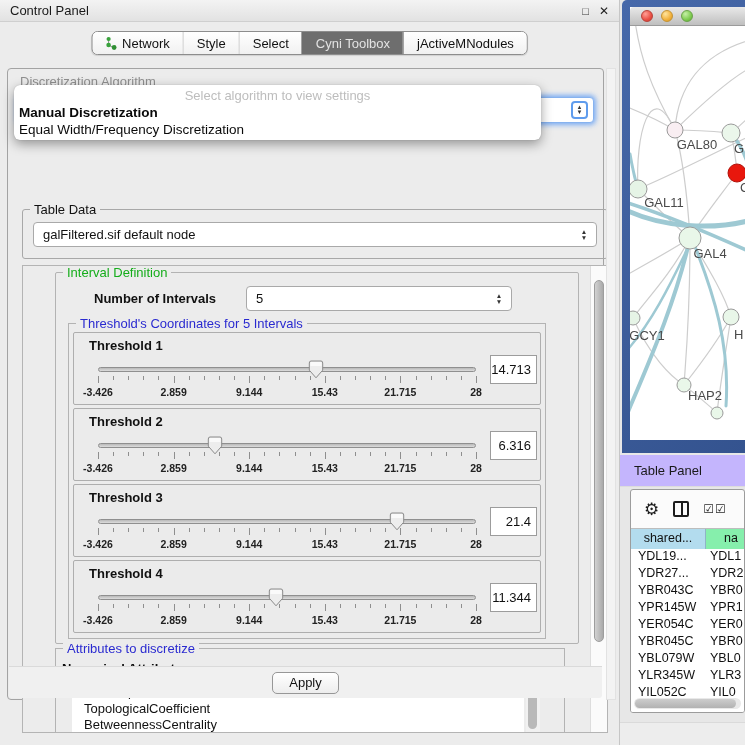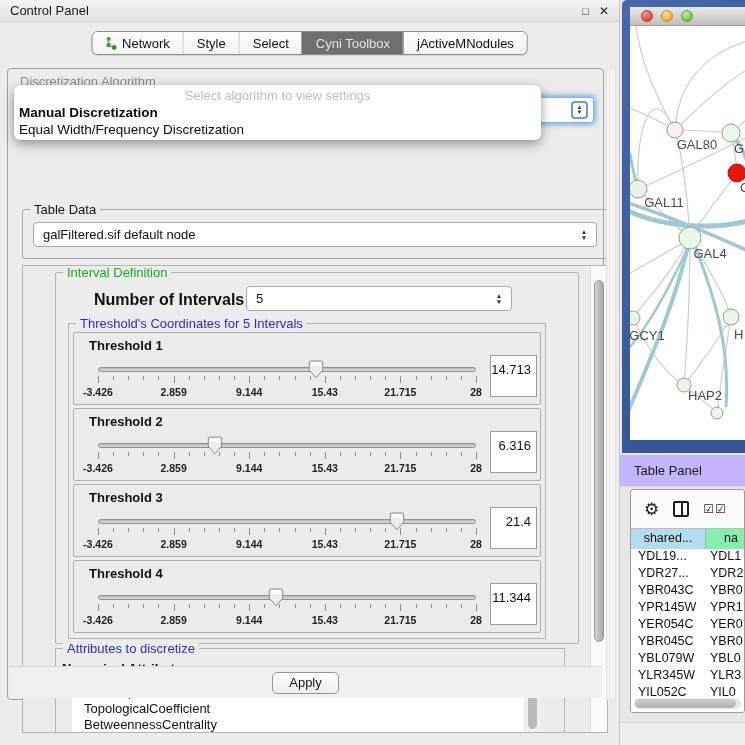--- a/index.html
+++ b/index.html
@@ -56,38 +56,38 @@
     background:#fbfbfb; border-left:1px solid #ddd; }
   .vscroll .vthumb { position:absolute; left:3px; top:14px; width:10px; height:362px;
     background:linear-gradient(90deg,#d2d2d2,#a9a9a9); border:1px solid #9d9d9d; border-radius:6px; }
   .panel-scroll-track { position:absolute; left:606px; top:68px; width:10px; height:632px;
     background:#f3f3f3; border:1px solid #e2e2e2; }
 
   .interval-group { position:absolute; left:32px; top:6px; width:524px; height:372px;
     border:1px solid #b3b3b3; border-radius:2px; }
   .tag-green { color:#15ad1b; }
   .tag-blue { color:#2a2ad0; }
-  .noi-label { position:absolute; left:38px; top:18px; font-size:16px; font-weight:bold; color:#111;text-align:right; }
+  .noi-label { position:absolute; left:38px; top:18px; font-size:13px; font-weight:bold; color:#111;text-align:right; }
   .noi-combo { left:190px; top:13px; width:266px; height:25px; }
 
   .thr-group { position:absolute; left:12px; top:50px; width:478px; height:316px;
     border:1px solid #b3b3b3; }
   .thr-box { position:absolute; left:4px; width:468px; height:73px;
     border:1px solid #aeaeae; background:#ebebeb; border-radius:2px; }
   .thr-title { position:absolute; left:9px; top:5px; font-size:13px; font-weight:bold; color:#111;margin-left:6px; }
   .thr-slider { position:absolute; left:20px; top:26px; width:400px; height:46px; }
   .thr-track { position:absolute; left:4px; top:8px; width:378px; height:5px;
     background:linear-gradient(#b9b9b9,#dcdcdc); border:1px solid #8f8f8f; border-radius:3px; }
   .tick { position:absolute; width:1px; background:#8e8e8e; top:17px; }
   .tick.major { height:7px; }
   .tick.minor { height:4px; }
   .tick-label { position:absolute; top:27px; transform:translateX(-50%);
     font-size:10.5px; font-weight:bold; color:#222; white-space:nowrap; }
   .thr-thumb { position:absolute; top:1px; width:16px; height:19px; }
-  .thr-value { position:absolute; left:416px; top:22px; width:47px; height:42px;
+  .thr-value { position:absolute; left:416px; top:22px; width:47px; height:29px;
     background:#fff; border:1px solid #9c9c9c; font-size:13px; color:#111;
     text-align:right; line-height:27px; padding-right:5px; }
 
   .attr-group { position:absolute; left:32px; top:382px; width:510px; height:110px;
     border:1px solid #b3b3b3; }
   .num-attr { position:absolute; left:6px; top:12px; font-size:13px; font-weight:bold; color:#111; }
   .attr-list { position:absolute; left:16px; top:32px; width:452px; height:70px; background:#fff; }
   .attr-item { font-size:13px; color:#111; padding-left:12px; line-height:16.5px; }
   .attr-item:first-child { padding-top:3px; }
   .attr-scroll { position:absolute; left:470px; top:32px; width:14px; height:70px; background:#f1f1f1; }

